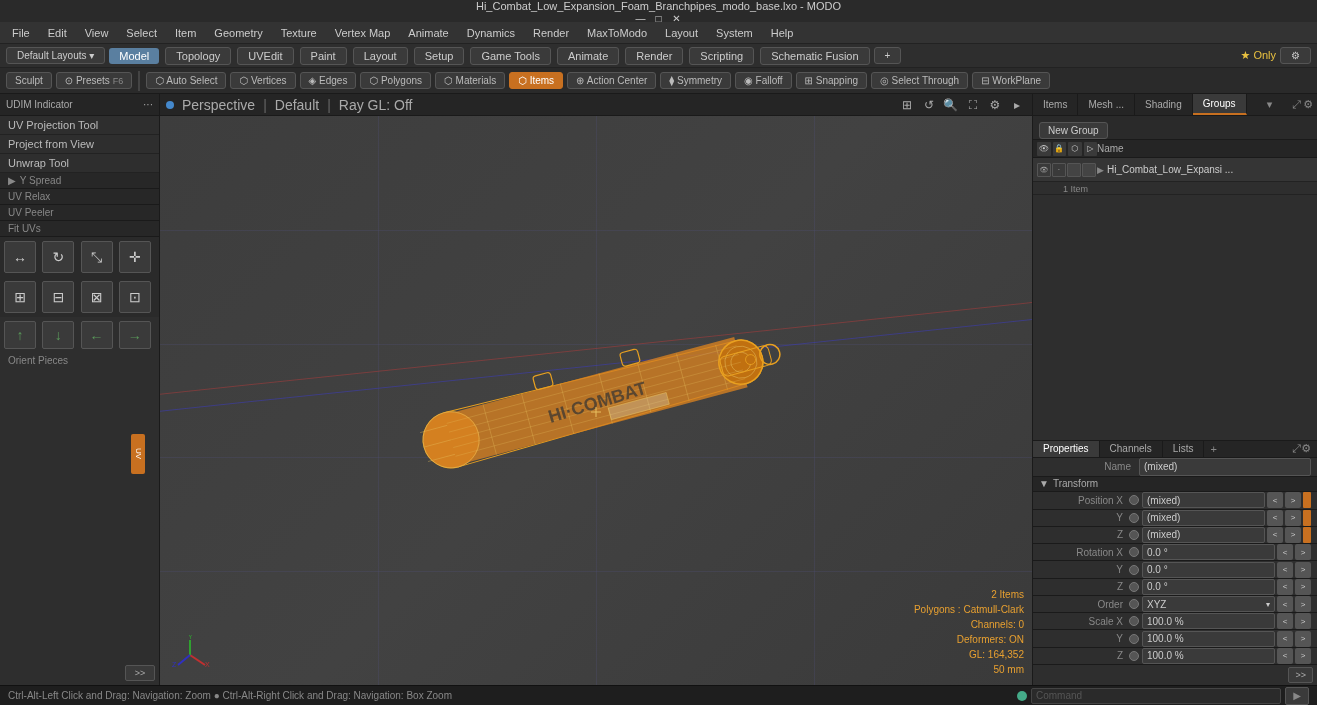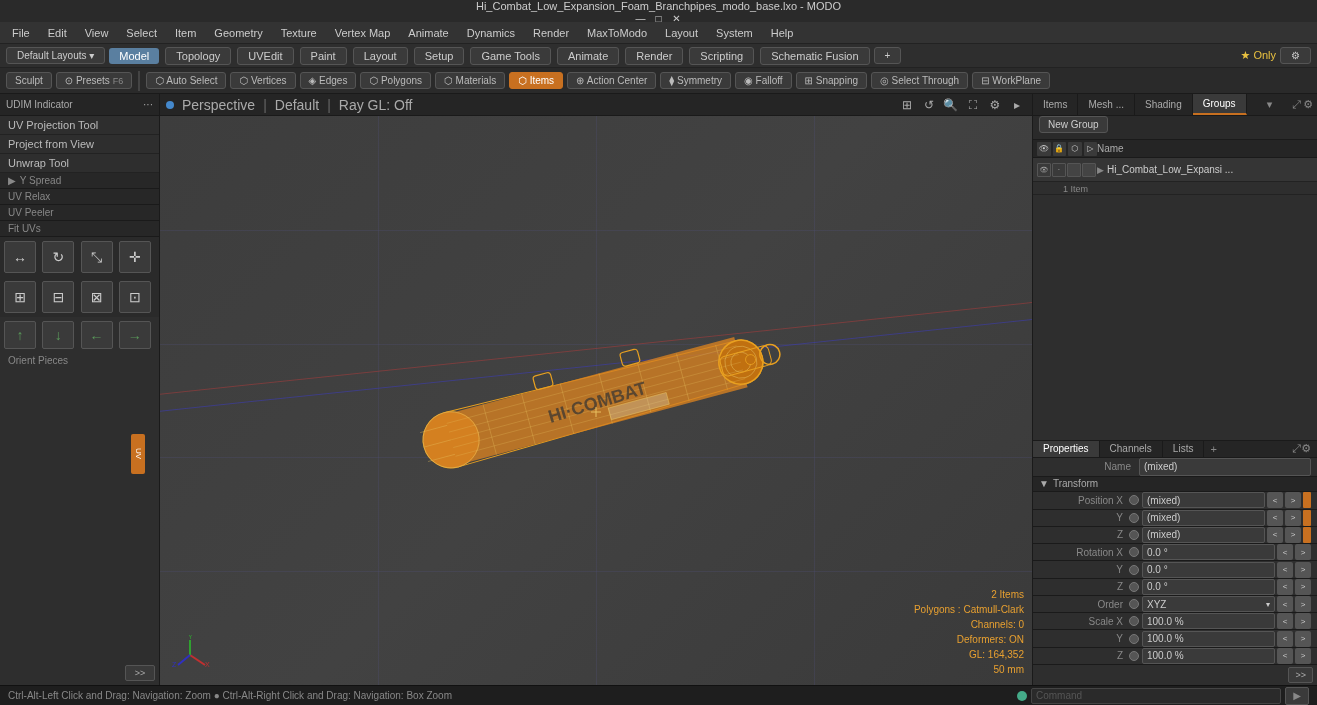--- a/index.html
+++ b/index.html
@@ -369,21 +369,21 @@
       color: #888;
       display: flex;
       align-items: center;
     }
 
     
     #rp-groups-toolbar {
       height: 24px;
       background: #2a2a2a;
       display: flex;
-      align-items: flex-start;
+      align-items: flex-end;
       padding: 0 6px;
       gap: 4px;
       border-bottom: 1px solid #1a1a1a;
     }
     .new-group-btn {
       padding: 2px 8px;
       font-size: 10px;
       background: #3a3a3a;
       border: 1px solid #555;
       border-radius: 3px;

